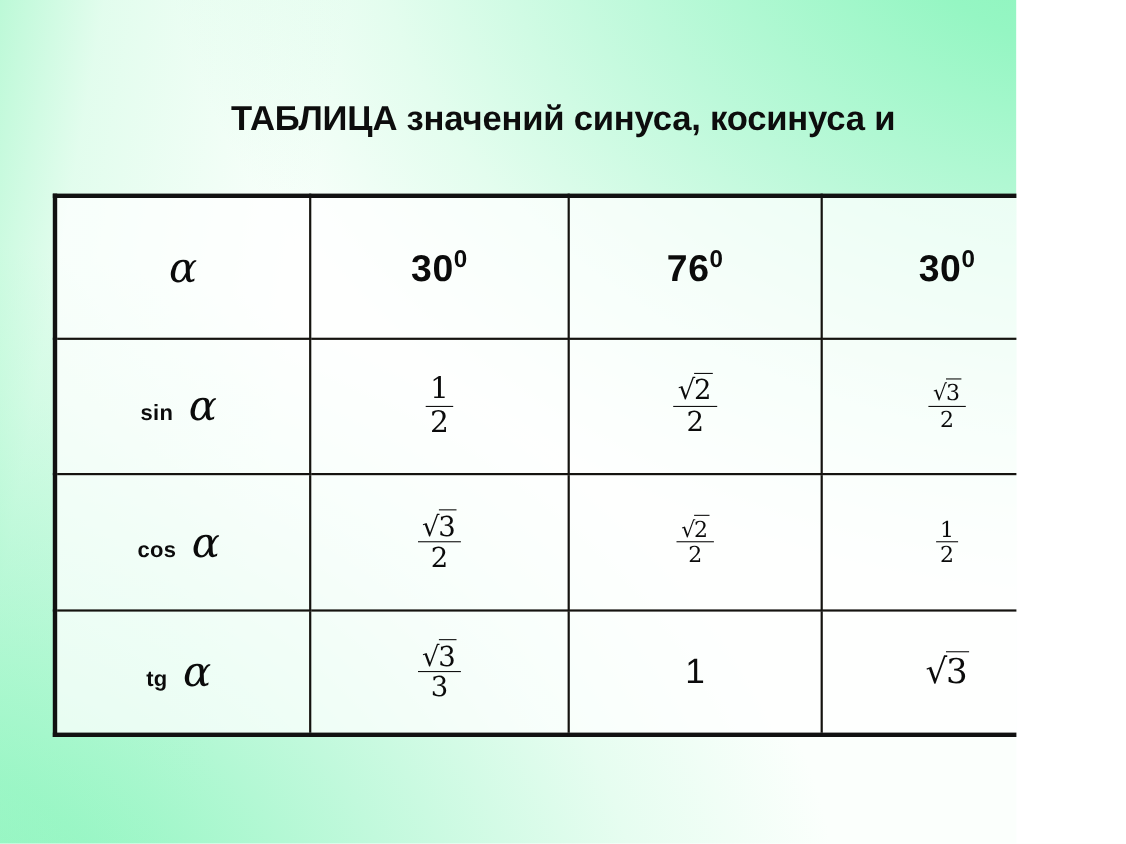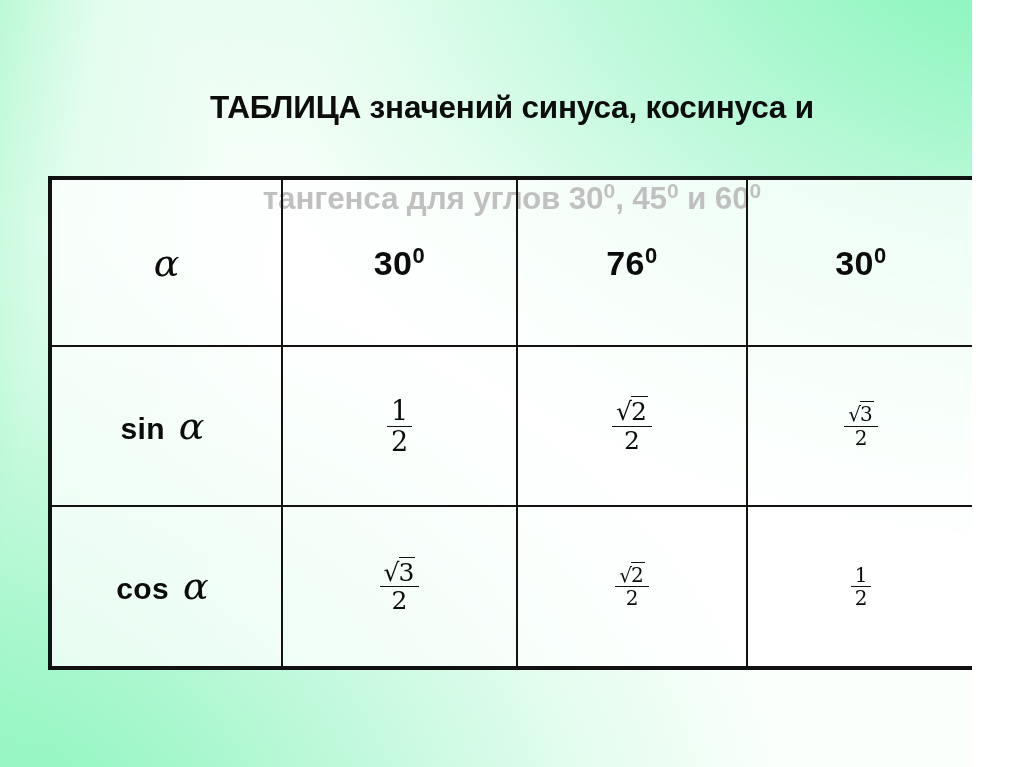--- a/index.html
+++ b/index.html
@@ -14,21 +14,20 @@
     background: #ffffff;
   }
 
   
   #slide {
     position: relative;
     width: 924px;
     height: 767px;
     background-color: #fbfffc;
     overflow: hidden;
-    padding-left: 48px;
   }
   #bg-wash-a,
   #bg-wash-b,
   #bg-wash-c {
     position: absolute;
     inset: 0;
     pointer-events: none;
   }
   #bg-wash-a {
     
@@ -104,21 +103,21 @@
     font-size: 38px;
     line-height: 1;
   }
   .fn-cell {
     display: inline-flex;
     align-items: baseline;
     gap: 14px;
     transform: translateX(-4px);
   }
   .fn-name {
-    font-size: 30px;
+    font-size: 20px;
     font-weight: 600;
     letter-spacing: 0.3px;
   }
   .head-angle {
     font-size: 34px;
     font-weight: bold;
     letter-spacing: 0.5px;
     text-align: center;
   }
   .head-angle .deg {
@@ -171,21 +170,20 @@
 <body>
 
 <div id="slide">
 
   <div id="bg-wash-a"></div>
   <div id="bg-wash-b"></div>
   <div id="bg-wash-c"></div>
 
   <div id="title">
     <div><span>ТАБЛИЦА значений синуса, косинуса и</span></div>
-    <div><span>тангенса для углов 30</span><span class="deg">0</span><span>, 45</span><span class="deg">0</span><span> и 60</span><span class="deg">0</span></div>
   </div>
 
   <table id="trig-table">
     <colgroup>
       <col class="c1">
         <col class="c2">
         <col class="c3">
         <col class="c4">
     </colgroup>
     <tbody>
@@ -252,17 +250,37 @@
           </span>
         </td>
         <td>
           <span class="frac sz-sm">
             <span class="num">1</span>
             <span class="den">2</span>
           </span>
         </td>
       </tr>
 
+      <tr class="r-last">
+        <td>
+          <span class="fn-cell">
+            <span class="fn-name">tg</span>
+            <span class="alpha">α</span>
+          </span>
+        </td>
+        <td>
+          <span class="frac sz-md">
+            <span class="num"><span class="radical"><span class="sign">√</span><span class="rad-body">3</span></span></span>
+            <span class="den">3</span>
+          </span>
+        </td>
+        <td>
+          <span class="plain-val">1</span>
+        </td>
+        <td>
+          <span class="radical big"><span class="sign">√</span><span class="rad-body">3</span></span>
+        </td>
+      </tr>
 
     </tbody>
   </table>
 
 </div>
 
 </body></html>

